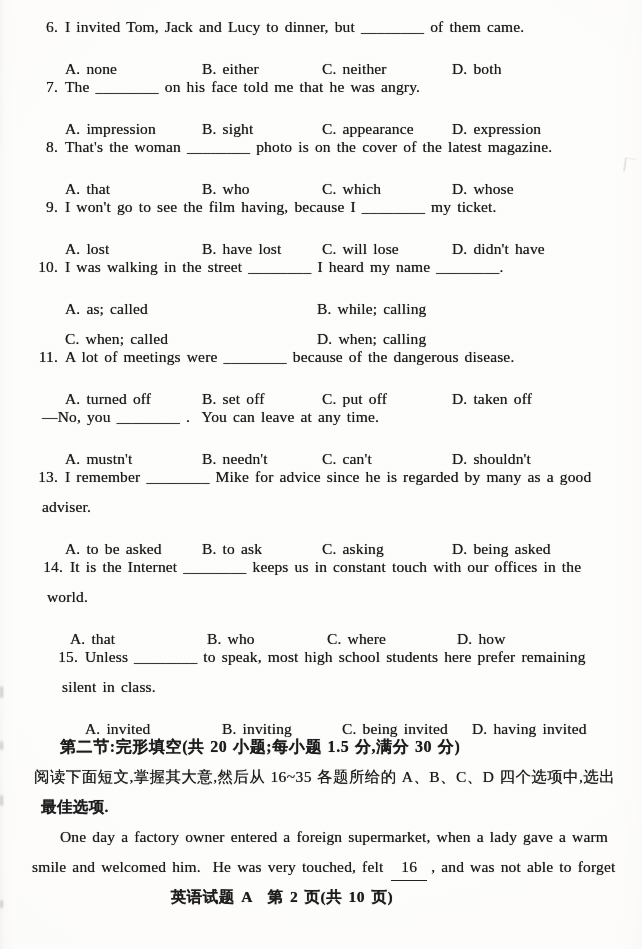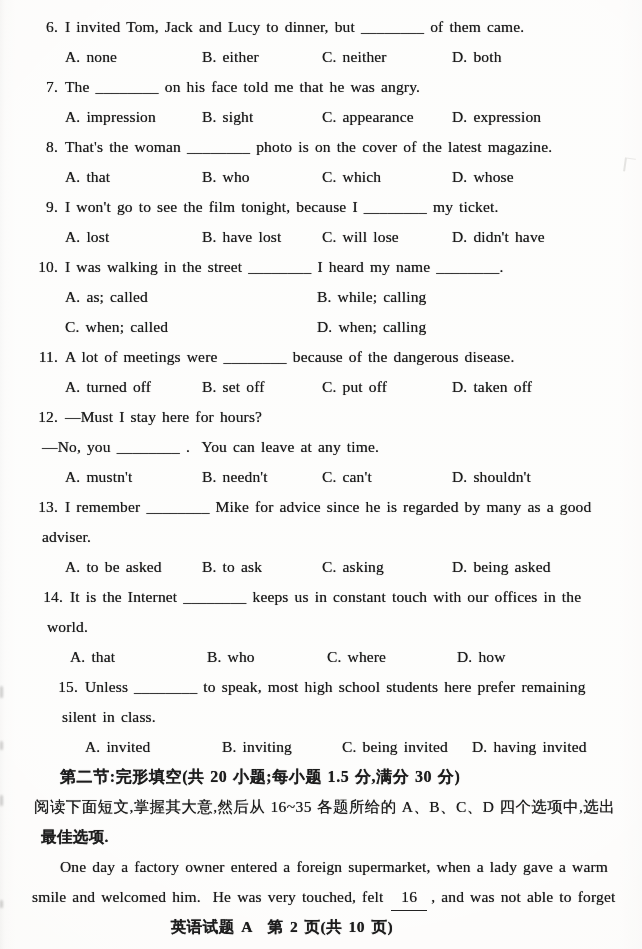--- a/index.html
+++ b/index.html
@@ -25,21 +25,21 @@
     word-spacing:2px;
     letter-spacing:.15px;
     text-shadow:0 0 .7px rgba(28,28,28,.78);
   }
   .line{height:30px;line-height:30px;white-space:nowrap;}
   
   .qline{position:relative;padding-left:65px;}
   .qnum{position:absolute;left:0;top:0;width:58px;text-align:right;}
   .cont{padding-left:42px;}
   .opts{padding-left:65px;}
-  .opt{display:inline-block;}
+  .opt{display:inline-block;margin-top:12px;}
   .c1{width:137px;}
   .c2{width:120px;}
   .c3{width:130px;}
   .cw{width:252px;}
   .q14{margin-left:5px;}
   .q15{margin-left:20px;}
   
   .sect-heading{padding-left:60px;font-weight:700;font-size:16px;letter-spacing:.6px;word-spacing:1px;font-family:Liberation Serif, serif;}
   .instr-1{padding-left:34px;font-size:15.5px;letter-spacing:.4px;word-spacing:1px;}
   .instr-2{padding-left:41px;font-size:15.5px;font-weight:700;letter-spacing:.4px;}
@@ -100,21 +100,21 @@
       <div class="line qline">
         <span class="qnum">8.</span><span class="qtext">That's the woman ________ photo is on the cover of the latest magazine.</span>
       </div>
       <div class="line opts">
         <span class="opt c1">A. that</span><span class="opt c2">B. who</span><span class="opt c3">C. which</span><span class="opt">D. whose</span>
       </div>
     </div>
 
     <div class="q">
       <div class="line qline">
-        <span class="qnum">9.</span><span class="qtext">I won't go to see the film tonight, because I ________ my ticket.</span>
+        <span class="qnum">9.</span><span class="qtext">I won't go to see the film having, because I ________ my ticket.</span>
       </div>
       <div class="line opts">
         <span class="opt c1">A. lost</span><span class="opt c2">B. have lost</span><span class="opt c3">C. will lose</span><span class="opt">D. didn't have</span>
       </div>
     </div>
 
     <div class="q">
       <div class="line qline">
         <span class="qnum">10.</span><span class="qtext">I was walking in the street ________ I heard my name ________.</span>
       </div>
@@ -129,23 +129,20 @@
     <div class="q">
       <div class="line qline">
         <span class="qnum">11.</span><span class="qtext">A lot of meetings were ________ because of the dangerous disease.</span>
       </div>
       <div class="line opts">
         <span class="opt c1">A. turned off</span><span class="opt c2">B. set off</span><span class="opt c3">C. put off</span><span class="opt">D. taken off</span>
       </div>
     </div>
 
     <div class="q">
-      <div class="line qline">
-        <span class="qnum">12.</span><span class="qtext">—Must I stay here for hours?</span>
-      </div>
       <div class="line cont">—No, you ________ .&nbsp; You can leave at any time.</div>
       <div class="line opts">
         <span class="opt c1">A. mustn't</span><span class="opt c2">B. needn't</span><span class="opt c3">C. can't</span><span class="opt">D. shouldn't</span>
       </div>
     </div>
 
     <div class="q">
       <div class="line qline">
         <span class="qnum">13.</span><span class="qtext">I remember ________ Mike for advice since he is regarded by many as a good</span>
       </div>

